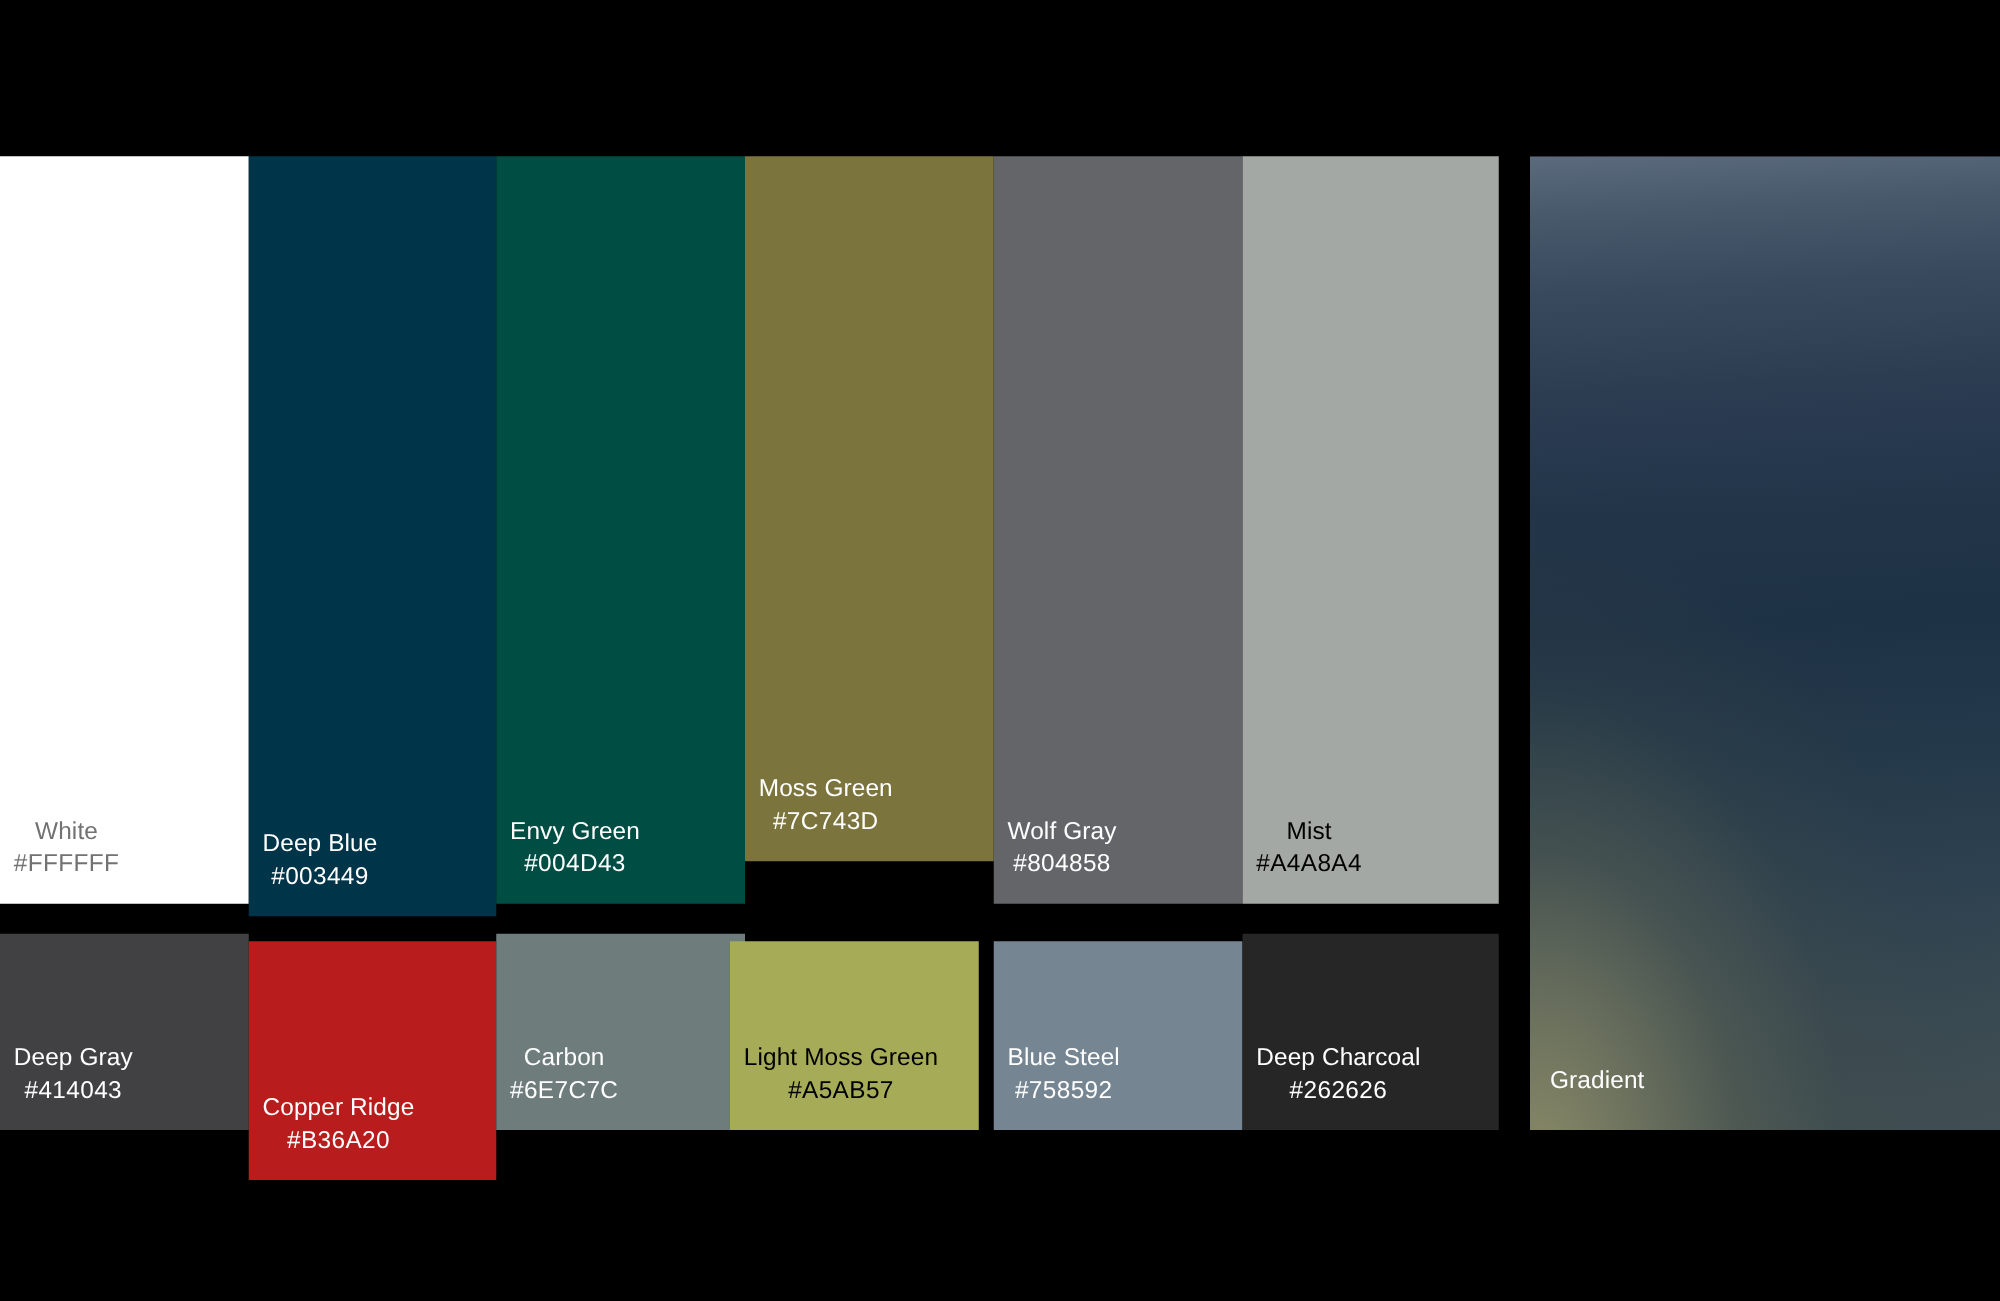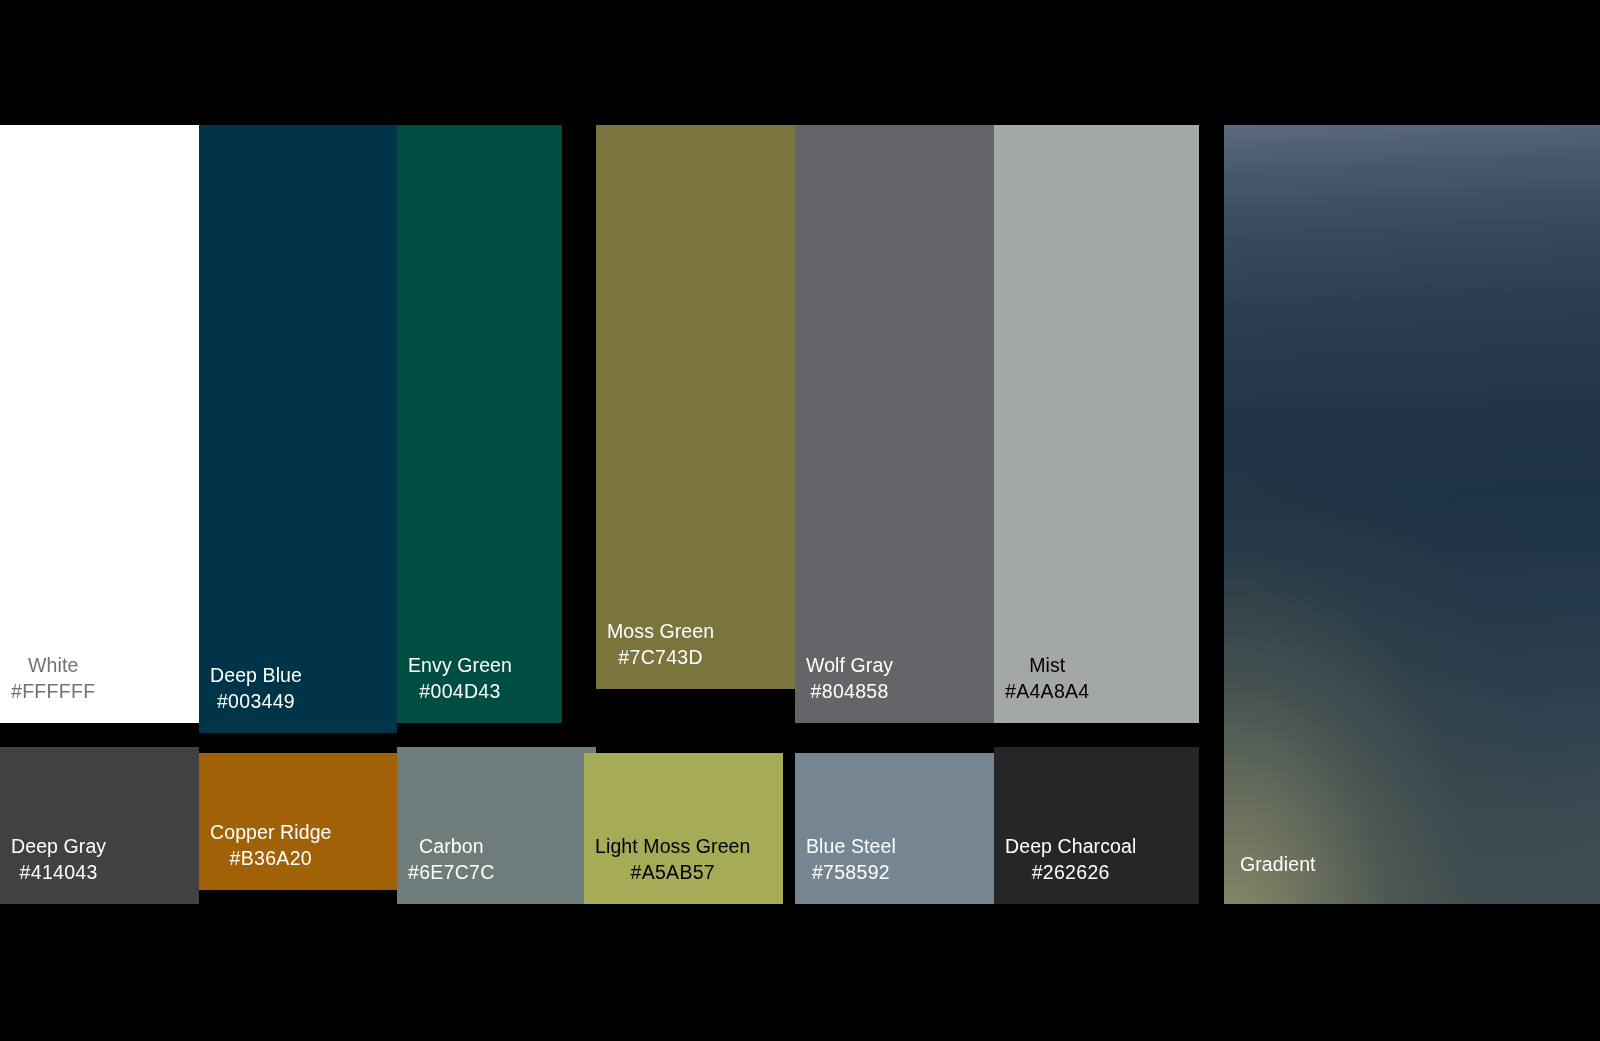--- a/index.html
+++ b/index.html
@@ -133,21 +133,21 @@
             <span class="swatch-name">White</span>
             <span class="swatch-hex">#FFFFFF</span>
           </div>
         </div>
         <div class="swatch txt-light" style="left: 199px; width: 198px; background: rgb(0, 52, 73); top: 0px; height: 608px;">
           <div class="swatch-label-wrap">
             <span class="swatch-name">Deep Blue</span>
             <span class="swatch-hex">#003449</span>
           </div>
         </div>
-        <div class="swatch txt-light" style="left: 397px; width: 165px; background: rgb(0, 77, 67); top: 0px; height: 598px;">
+        <div class="swatch txt-light" style="left: 397px; width: 199px; background: rgb(0, 77, 67); top: 0px; height: 598px;">
           <div class="swatch-label-wrap">
             <span class="swatch-name">Envy Green</span>
             <span class="swatch-hex">#004D43</span>
           </div>
         </div>
         <div class="swatch txt-light" style="left: 596px; width: 199px; background: rgb(124, 116, 61); top: 0px; height: 564px;">
           <div class="swatch-label-wrap">
             <span class="swatch-name">Moss Green</span>
             <span class="swatch-hex">#7C743D</span>
           </div>
@@ -165,21 +165,21 @@
           </div>
         </div>
       </div>
     <div class="swatch-row row-bottom">
         <div class="swatch txt-light" style="left: 0px; width: 199px; background: rgb(65, 64, 67); top: 0px; height: 157px;">
           <div class="swatch-label-wrap">
             <span class="swatch-name">Deep Gray</span>
             <span class="swatch-hex">#414043</span>
           </div>
         </div>
-        <div class="swatch txt-light" style="left: 199px; width: 198px; background: #a16207; top: 6px; height: 137px;">
+        <div class="swatch txt-light" style="left: 199px; width: 198px; background: #b91c1c; top: 6px; height: 191px;">
           <div class="swatch-label-wrap">
             <span class="swatch-name">Copper Ridge</span>
             <span class="swatch-hex">#B36A20</span>
           </div>
         </div>
         <div class="swatch txt-light" style="left: 397px; width: 199px; background: rgb(110, 124, 124); top: 0px; height: 157px;">
           <div class="swatch-label-wrap">
             <span class="swatch-name">Carbon</span>
             <span class="swatch-hex">#6E7C7C</span>
           </div>

